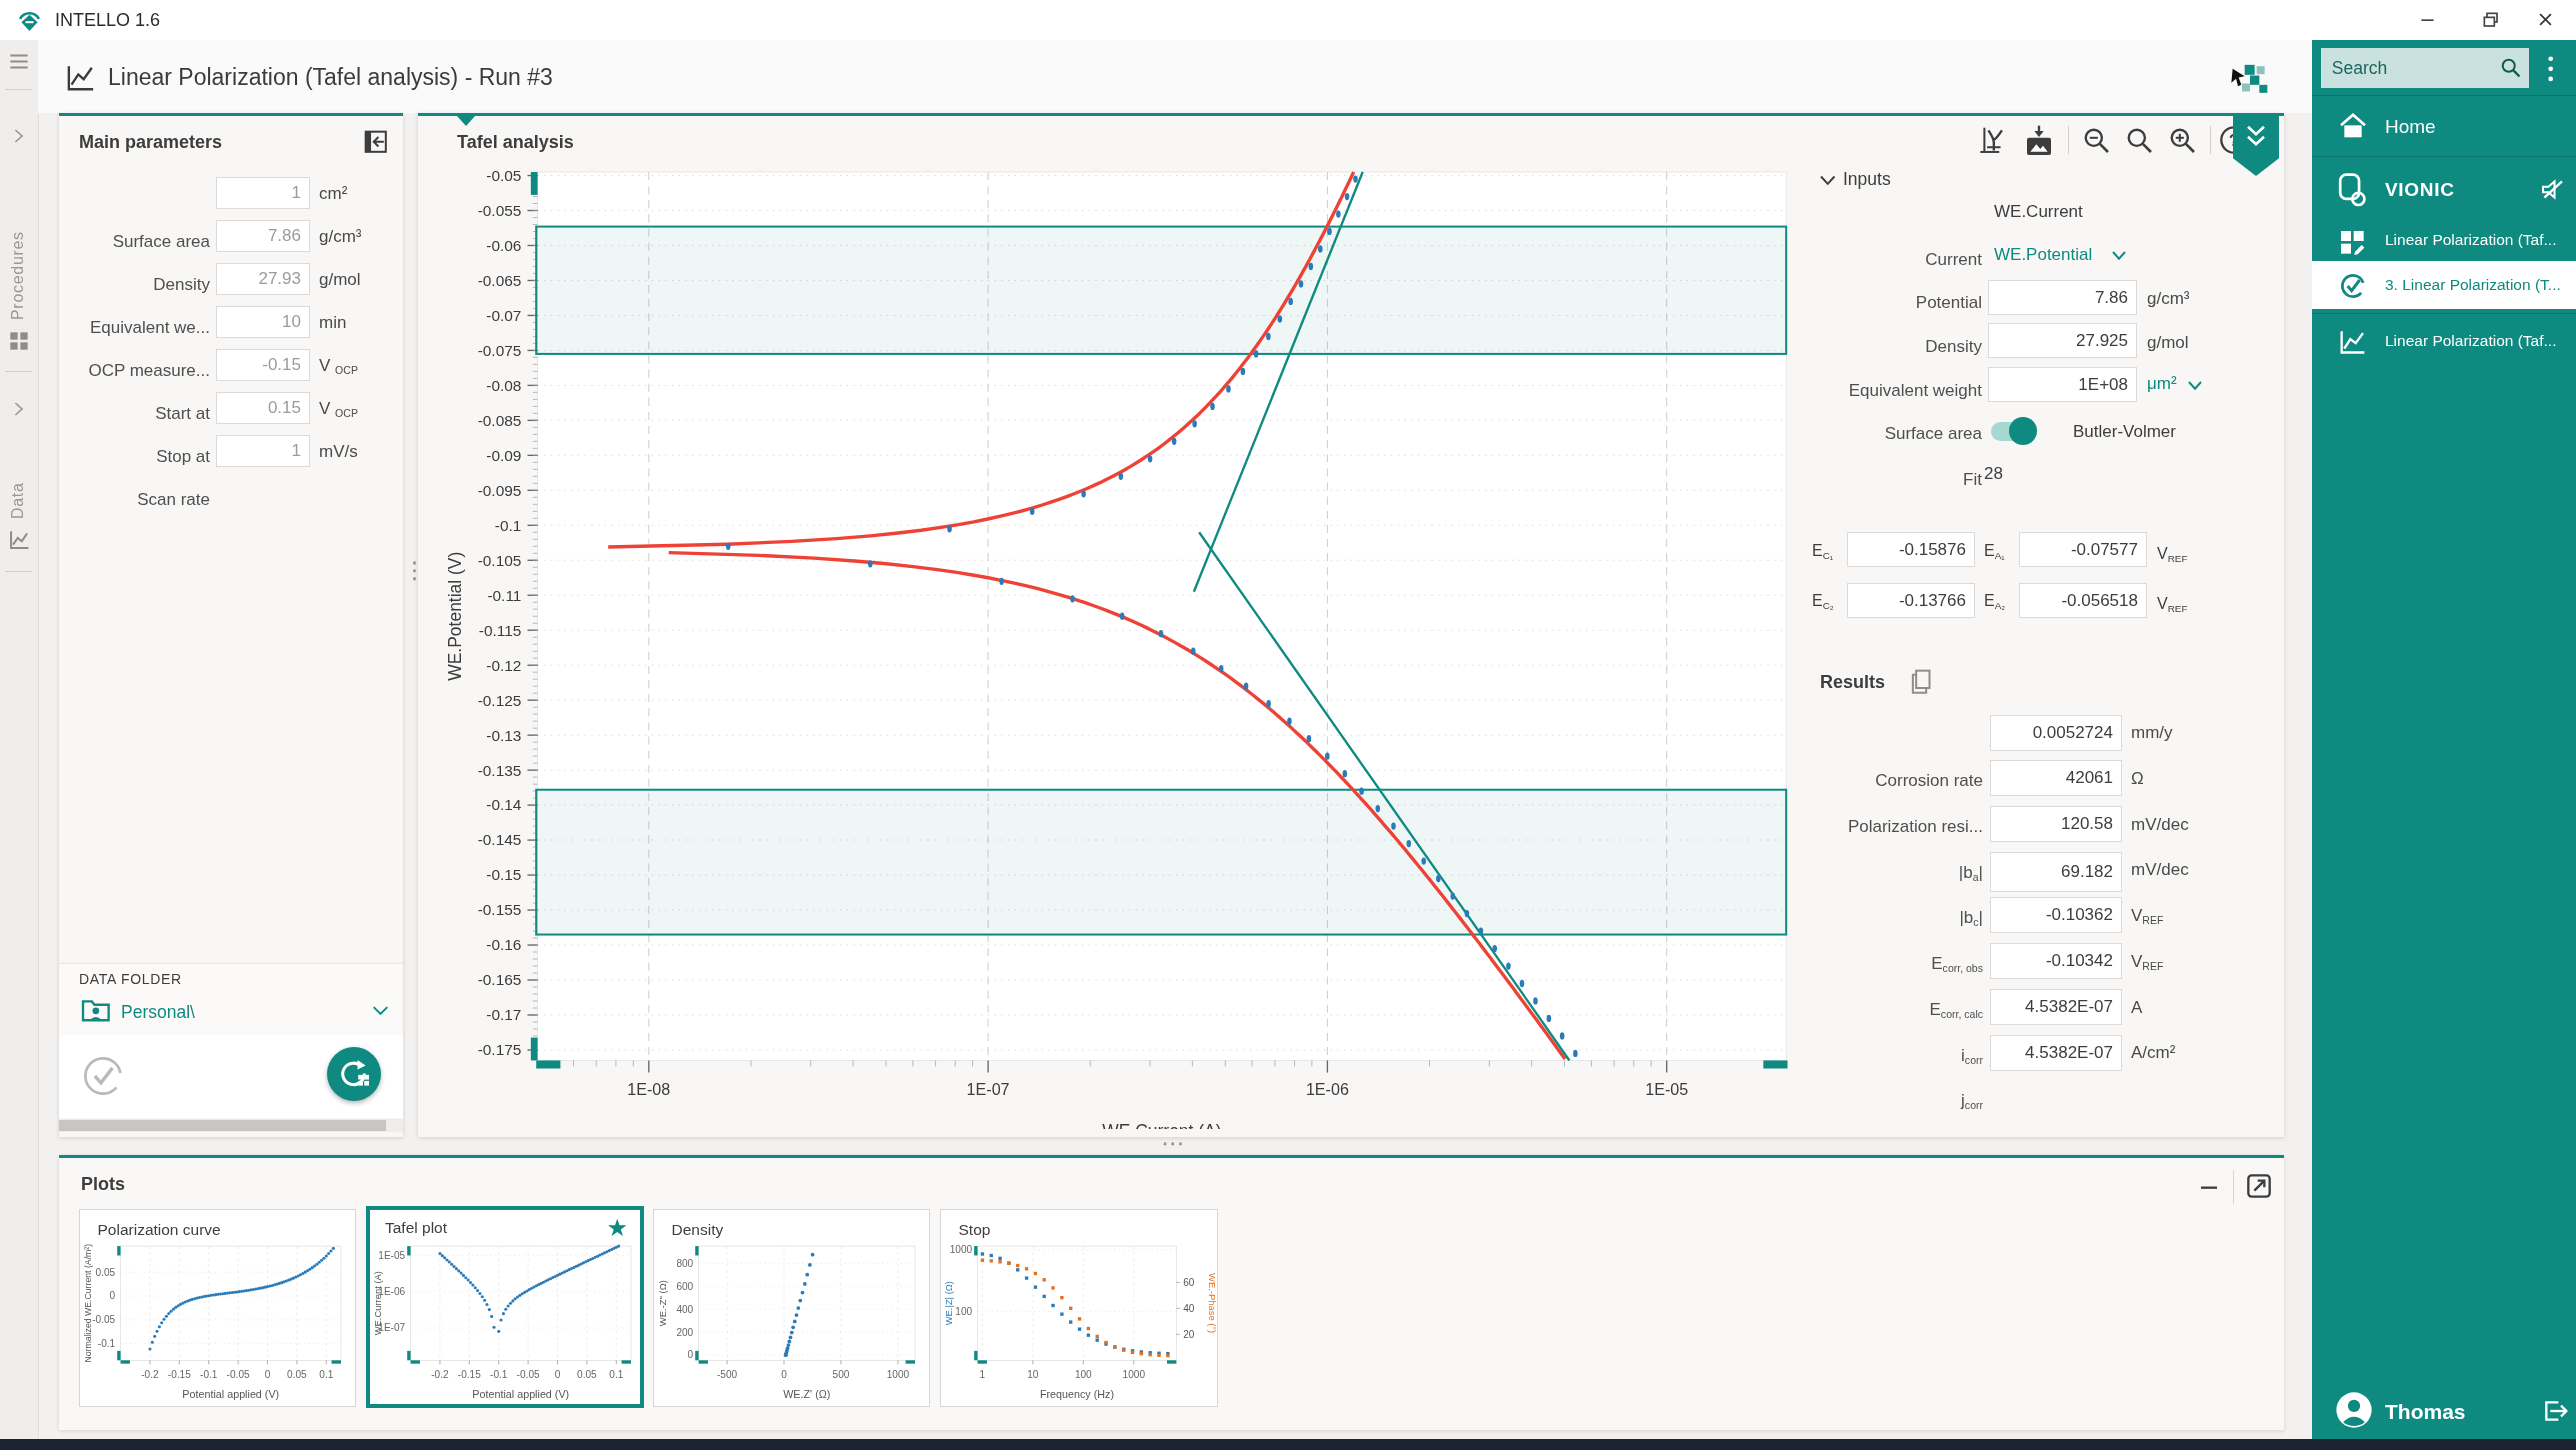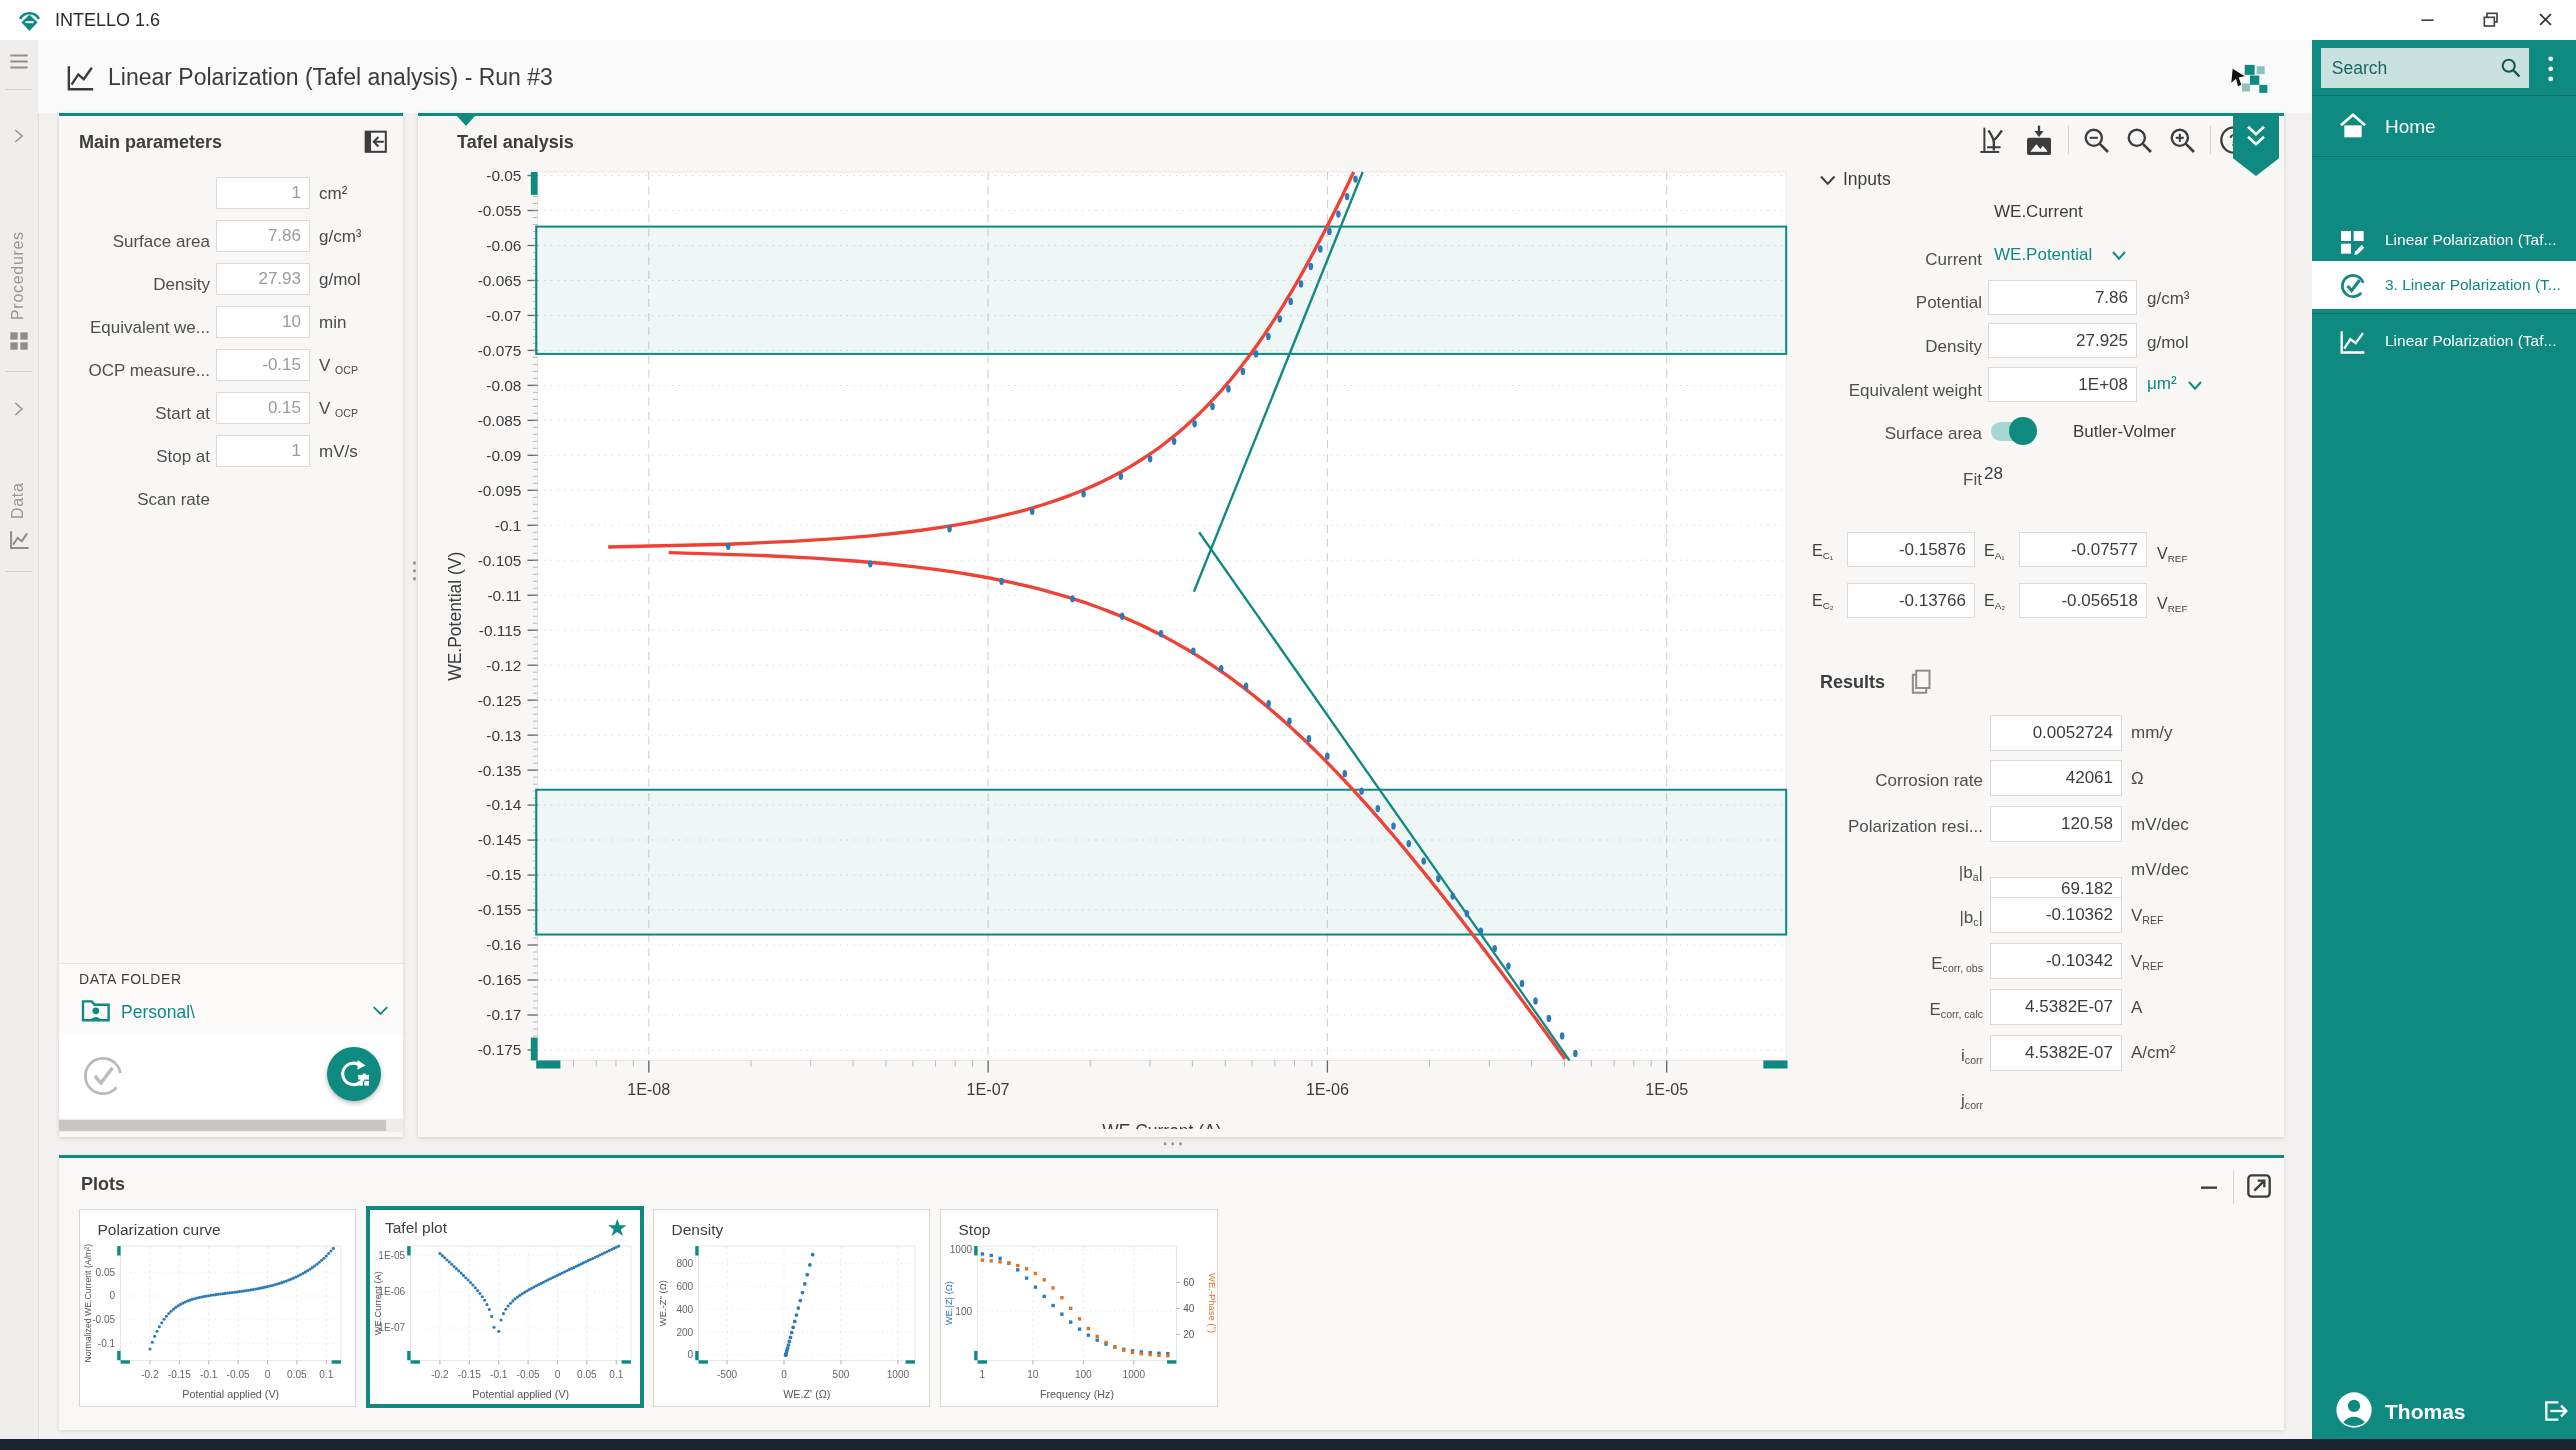--- a/index.html
+++ b/index.html
@@ -608,21 +608,21 @@
 
   <div class="abs lbl" style="left:1781px;top:769px;width:202px"><span>Polarization resi...</span><span class="sb2"></span><span></span></div>
   <div class="abs inputbox val-dark" style="left:1990px;top:760px;width:132px;height:36px">42061</div>
   <div class="abs unit" style="left:2131px;top:769px"><span>Ω</span><span class="sb2"></span></div>
 
   <div class="abs lbl" style="left:1781px;top:815px;width:202px"><span>|b</span><span class="sb2">a</span><span>|</span></div>
   <div class="abs inputbox val-dark" style="left:1990px;top:806px;width:132px;height:36px">120.58</div>
   <div class="abs unit" style="left:2131px;top:815px"><span>mV/dec</span><span class="sb2"></span></div>
 
   <div class="abs lbl" style="left:1781px;top:860px;width:202px"><span>|b</span><span class="sb2">c</span><span>|</span></div>
-  <div class="abs inputbox val-dark" style="left:1990px;top:877px;width:132px;height:24px">69.182</div>
+  <div class="abs inputbox val-dark" style="left:1990px;top:852px;width:132px;height:40px">69.182</div>
   <div class="abs unit" style="left:2131px;top:860px"><span>mV/dec</span><span class="sb2"></span></div>
 
   <div class="abs lbl" style="left:1781px;top:906px;width:202px"><span>E</span><span class="sb2">corr, obs</span><span></span></div>
   <div class="abs inputbox val-dark" style="left:1990px;top:897px;width:132px;height:36px">-0.10362</div>
   <div class="abs unit" style="left:2131px;top:906px"><span>V</span><span class="sb2">REF</span></div>
 
   <div class="ab abs lbl" style="left:1781px;top:952px;width:202px"><span>E</span><span class="sb2">corr, calc</span><span></span></div>
   <div class="abs inputbox val-dark" style="left:1990px;top:943px;width:132px;height:36px">-0.10342</div>
   <div class="abs unit" style="left:2131px;top:952px"><span>V</span><span class="sb2">REF</span></div>
 
@@ -1033,20 +1033,31 @@
 
   <div class="abs" style="left:2312px;top:97px;width:264px;height:59px">
     <svg style="position:absolute;left:25.5px;top:15px" width="30" height="28" viewBox="0 0 44 42">
       <path d="M4 20 L22 4 L40 20" fill="none" stroke="#fff" stroke-width="4"></path>
       <path d="M9 20 v18 h26 v-18" fill="#fff"></path>
     </svg>
     <div class="sb-item-label" style="position:absolute;left:73px;top:19px;font-size:19px">Home</div>
   </div>
   <div class="abs sb-div" style="top:156px"></div>
 
+  <div class="abs" style="left:2312px;top:157px;width:264px;height:65px">
+    <svg style="position:absolute;left:24px;top:15px" width="34" height="35" viewBox="0 0 50 52">
+      <rect x="6" y="4" width="28" height="36" rx="9" fill="none" stroke="#fff" stroke-width="4"></rect>
+      <circle cx="33" cy="40" r="9" fill="none" stroke="#fff" stroke-width="4"></circle>
+    </svg>
+    <div class="sb-item-label" style="position:absolute;left:73px;top:21.5px;font-size:19px;font-weight:700;letter-spacing:0.7px">VIONIC</div>
+    <svg style="position:absolute;left:227px;top:19px" width="27" height="27" viewBox="0 0 40 40">
+      <path d="M6 16 h8 l9 -8 v24 l-9 -8 h-8 z" fill="none" stroke="#fff" stroke-width="3"></path>
+      <line x1="8" y1="32" x2="34" y2="8" stroke="#fff" stroke-width="3.5"></line>
+    </svg>
+  </div>
 
   <div class="abs" style="left:2312px;top:222px;width:264px;height:39px">
     <svg style="position:absolute;left:27px;top:6.7px" width="28" height="28" viewBox="0 0 42 42">
       <g fill="#fff">
           <rect x="3" y="3" width="15" height="15"></rect>
           <rect x="22" y="3" width="15" height="15"></rect>
           <rect x="3" y="22" width="15" height="15"></rect>
         </g>
       <path d="M24 34 l10 -10 4 4 -10 10 -5 1 z" fill="#fff"></path>
     </svg>

